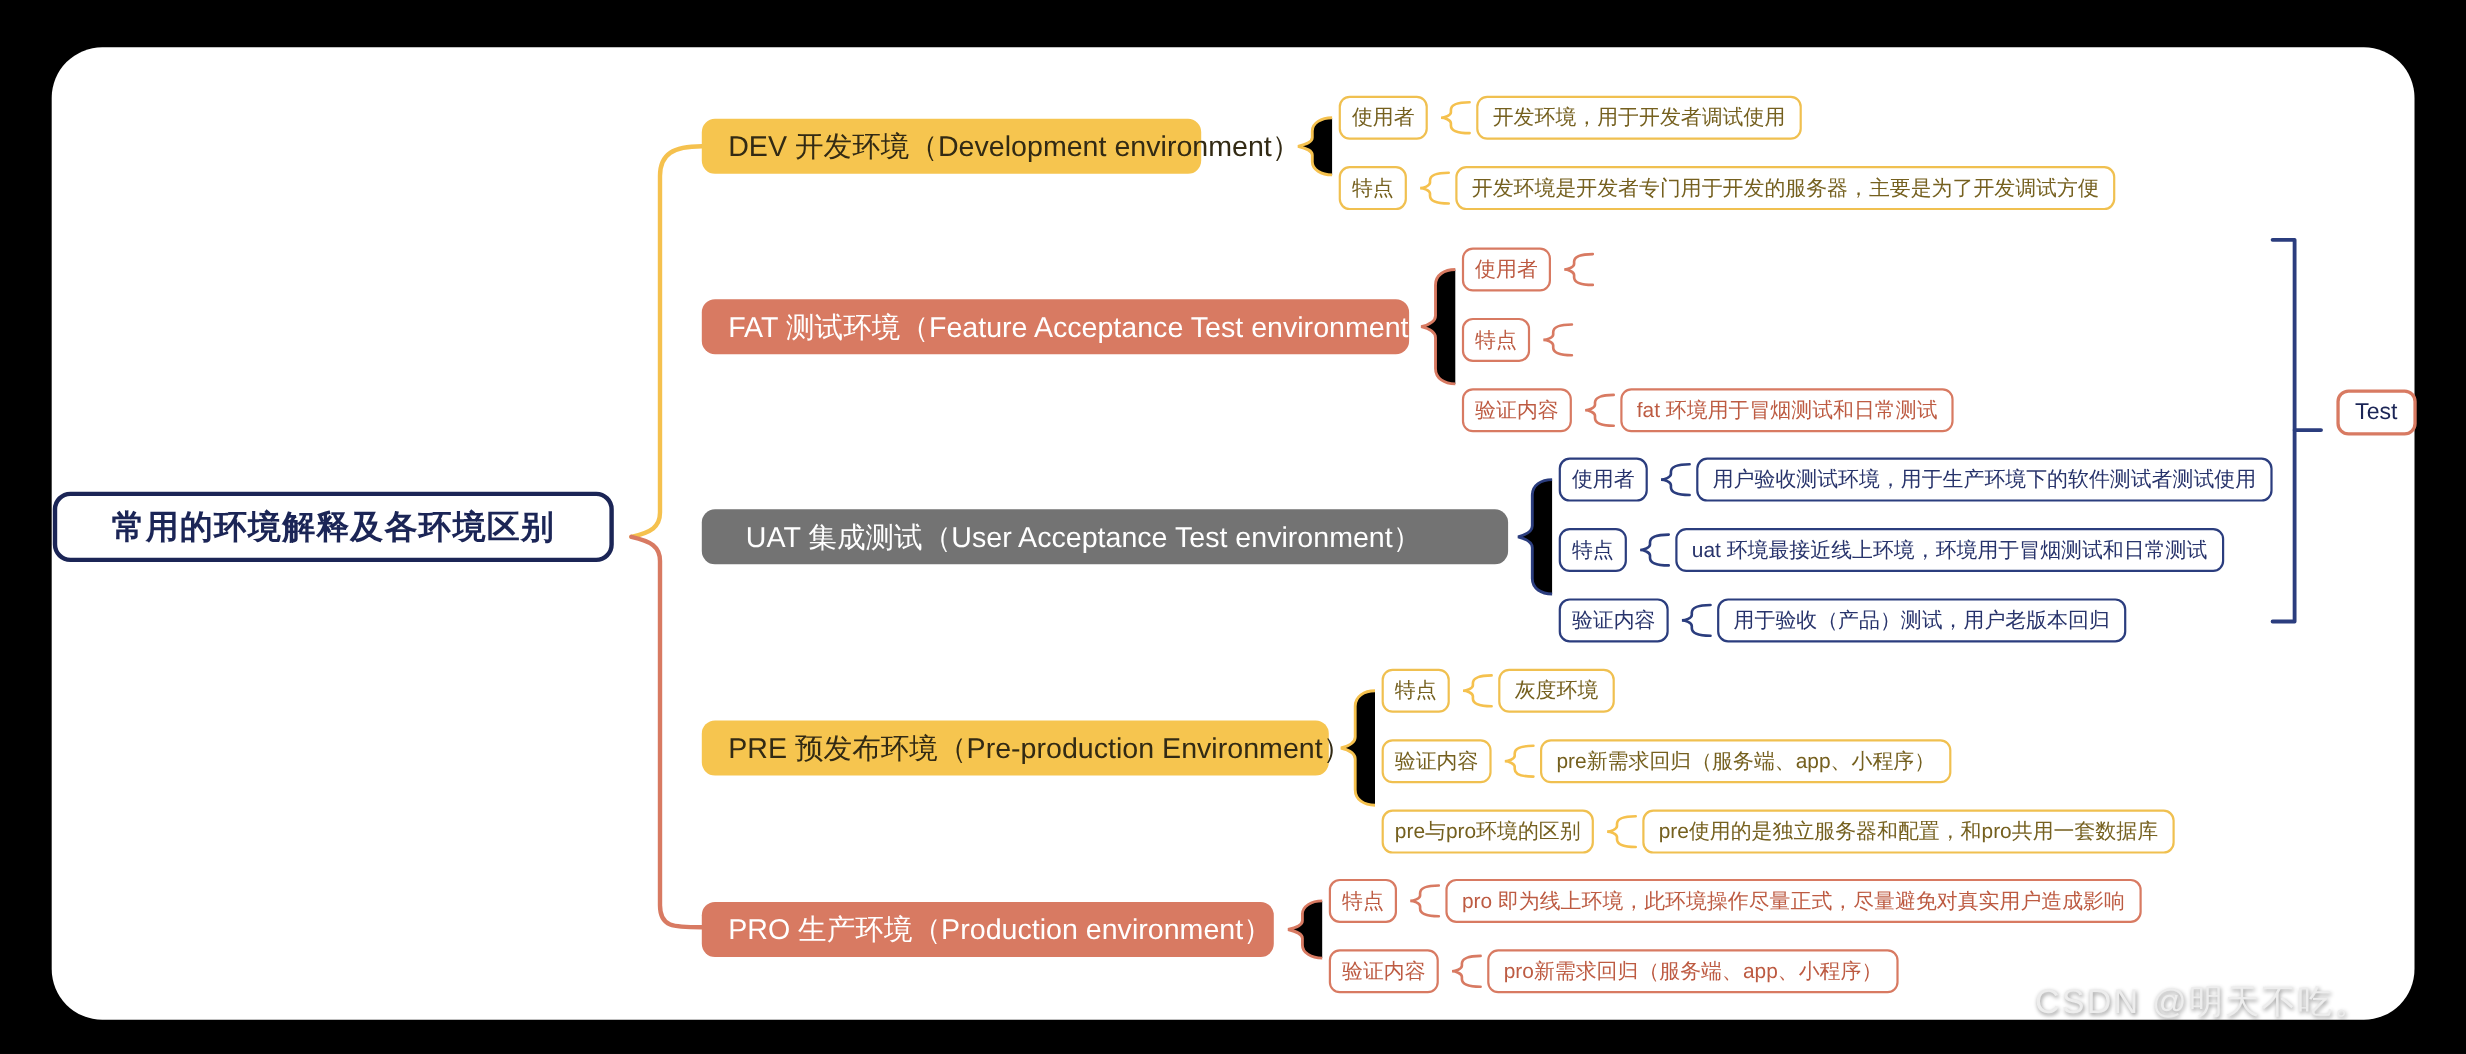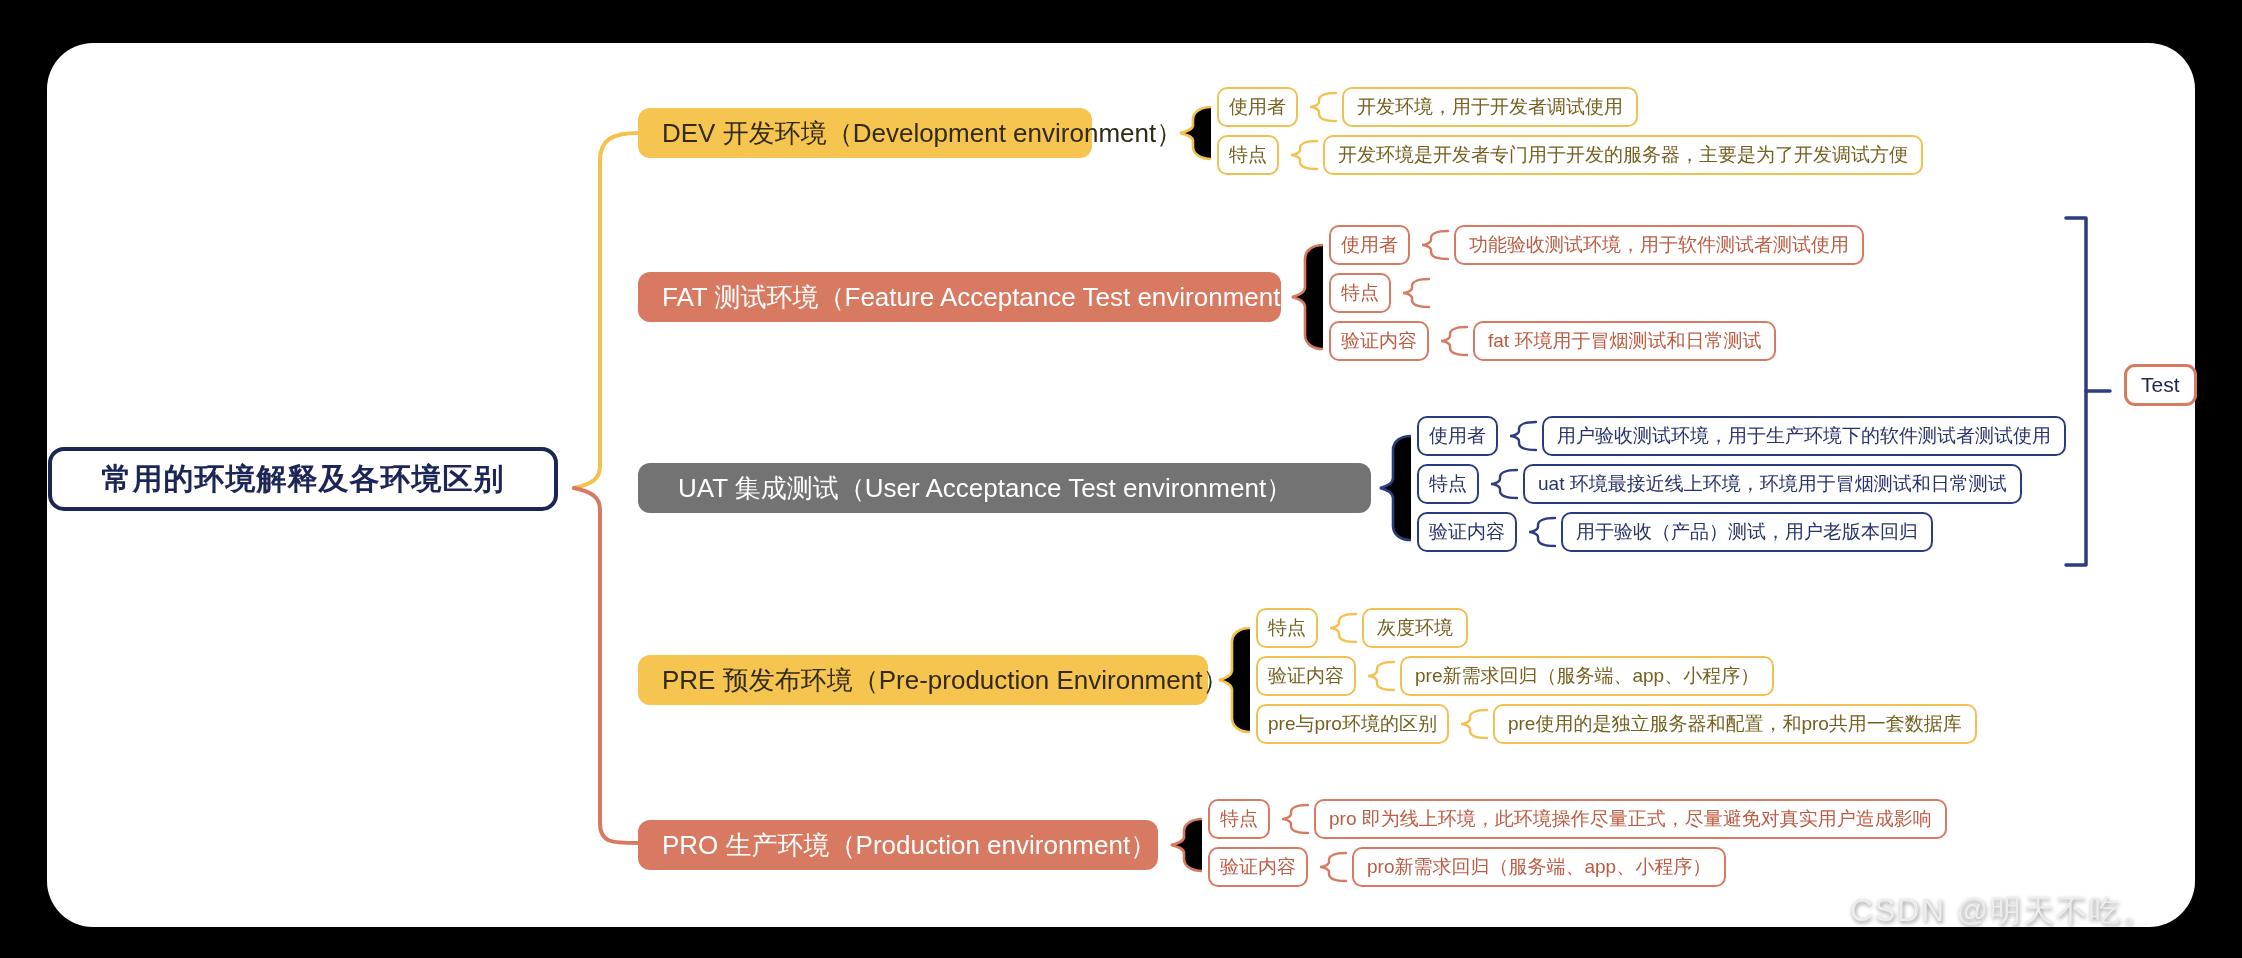--- a/index.html
+++ b/index.html
@@ -12,38 +12,38 @@
   .root-node{position:absolute;left:48px;top:447px;width:510px;height:64px;box-sizing:border-box;
     background:#fff;border:4px solid #1B2556;border-radius:16px;display:flex;align-items:center;justify-content:center;
     font-size:30px;font-weight:bold;color:#1B2556;letter-spacing:1px;}
 
   .topic{position:absolute;height:50px;box-sizing:border-box;border-radius:12px;display:flex;align-items:center;
     padding:0 24px;font-size:26px;white-space:nowrap;}
   .topic.bg-y{background:#F6C54F;color:#322A14;}
   .topic.bg-c{background:#D87A62;color:#ffffff;}
   .topic.bg-n{background:#737373;color:#ffffff;padding-left:40px;}
 
-  .children{position:absolute;display:flex;flex-direction:column;gap:8px;}
+  .children{position:absolute;display:flex;flex-direction:column;gap:24px;}
   .row{display:flex;align-items:center;height:40px;}
   .gbrace{position:absolute;left:-40px;top:0;}
 
   .lbox,.cbox{box-sizing:border-box;height:40px;background:#fff;border-radius:10px;display:flex;align-items:center;
     white-space:nowrap;font-size:19px;}
   .lbox{padding:0 10px;border:2px solid;}
   .cbox{padding:0 13px;border:2px solid;}
   .bd-y{border-color:#F0C050;color:#75601F;}
   .bd-c{border-color:#D87A62;color:#BD5B42;}
   .bd-n{border-color:#2B3D7E;color:#27336B;}
   .st-y{stroke:#F5C14E;}
   .st-c{stroke:#D87A62;}
   .st-n{stroke:#2B3D7E;}
 
   .mini{flex:0 0 44px;}
 
-  .test-node{position:absolute;left:2124px;top:364px;height:42px;box-sizing:border-box;background:#fff;
+  .test-node{position:absolute;left:2124px;top:354px;height:42px;box-sizing:border-box;background:#fff;
     border:3px solid #D87A62;border-radius:11px;display:flex;align-items:center;padding:0 14px;
     font-size:21px;color:#1B2556;}
 
   .watermark{position:absolute;left:1850px;top:890px;font-size:31px;color:#EDEDED;letter-spacing:2px;
     text-shadow:1px 2px 4px rgba(0,0,0,0.45);z-index:9;white-space:nowrap;}
 </style>
 </head>
 <body>
 
 <div class="stage">
@@ -90,21 +90,20 @@
 
   <div class="children" style="left:1329px;top:225px">
     <svg class="gbrace" width="36" height="144" viewBox="0 0 36 144">
       <path class="st-c" stroke-width="2.6" d="M 34 20 C 24 20 16 25 16 34 L 16 62 C 16 67 11 70 3 72 C 11 74 16 77 16 82 L 16 110 C 16 119 24 124 34 124"></path>
     </svg>
     <div class="row">
       <div class="lbox bd-c">使用者</div>
       <svg class="mini" width="44" height="40" viewBox="0 0 44 40">
           <path class="st-c" stroke-width="2.4" fill="none" stroke-linecap="round" d="M 38 6 C 26 6 21 9 21 13 L 21 15 C 21 18 15 20 12 20 C 15 20 21 22 21 25 L 21 27 C 21 31 26 34 38 34"></path>
         </svg>
-      <div class="cbox bd-c">功能验收测试环境，用于软件测试者测试使用</div>
     </div>
     <div class="row">
       <div class="lbox bd-c">特点</div>
       <svg class="mini" width="44" height="40" viewBox="0 0 44 40">
           <path class="st-c" stroke-width="2.4" fill="none" stroke-linecap="round" d="M 38 6 C 26 6 21 9 21 13 L 21 15 C 21 18 15 20 12 20 C 15 20 21 22 21 25 L 21 27 C 21 31 26 34 38 34"></path>
         </svg>
     </div>
     <div class="row">
       <div class="lbox bd-c">验证内容</div>
       <svg class="mini" width="44" height="40" viewBox="0 0 44 40">

